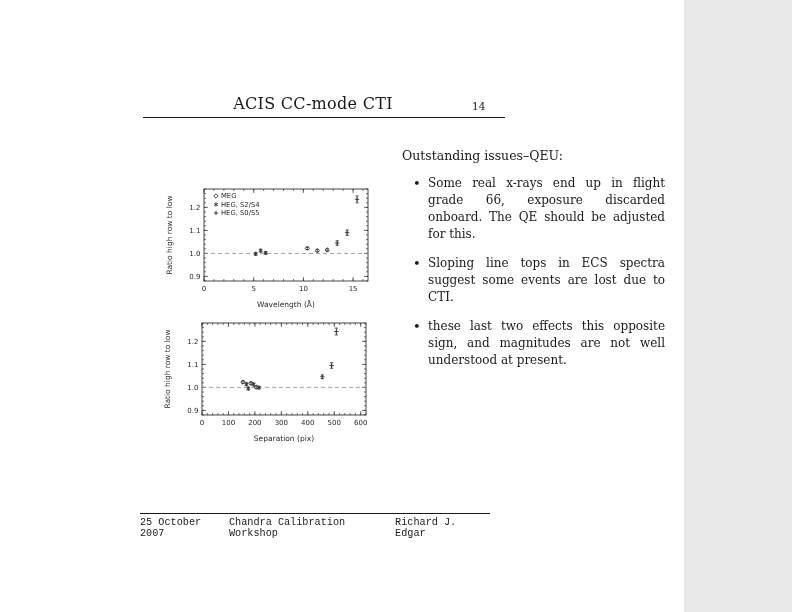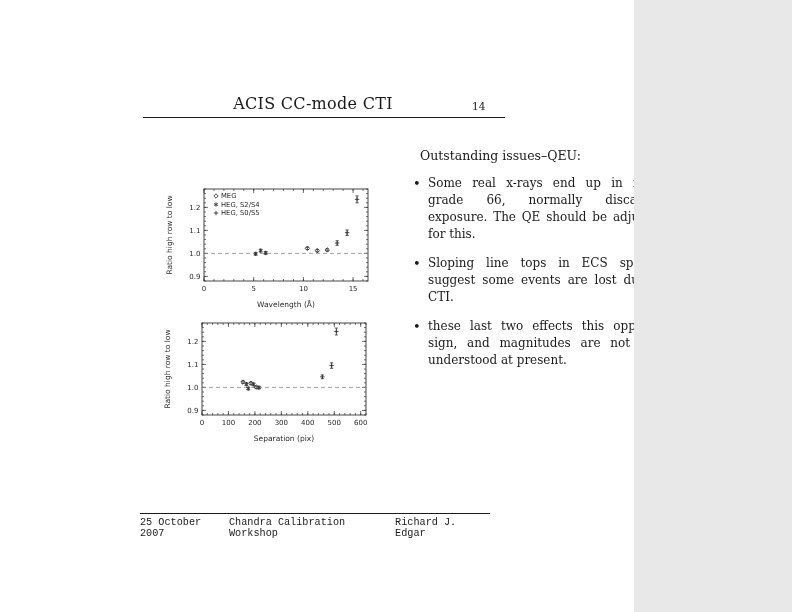--- a/index.html
+++ b/index.html
@@ -1,33 +1,33 @@
 <!DOCTYPE html>
 <html><head>
 <meta charset="utf-8">
 <style>
   html,body{margin:0;padding:0;background:#e8e8e8;}
   .slide{
-    position:relative;width:634px;height:612px;background:#ffffff;
+    position:relative;width:684px;height:612px;background:#ffffff;
     font-family:"DejaVu Serif", serif;color:#1a1a1a;overflow:hidden;
   }
   
   .title{
     position:absolute;left:143px;top:94px;width:340px;text-align:center;
     font-size:16px;letter-spacing:.3px;
   }
   .pagenum{position:absolute;left:472px;top:100px;font-size:10.5px;}
   .rule{position:absolute;left:143px;top:117px;width:362px;border-top:1.4px solid #1a1a1a;}
   
   .chart{position:absolute;}
   .chart1{left:163px;top:183px;}
   .chart2{left:161px;top:317px;}
   
   .rightcol{position:absolute;left:402px;top:148px;width:264px;}
-  .heading{font-size:12.5px;margin:0 0 4px 18px;}
+  .heading{font-size:12.5px;margin:0 0 4px 0;}
   ul.bullets{margin:0;padding:0 0 0 26px;list-style:none;}
   ul.bullets li{
     position:relative;font-size:12px;line-height:17px;text-align:justify;
     margin-top:12px;width:237px;
   }
   ul.bullets li::before{
     content:"\2022";position:absolute;left:-15px;top:0;font-size:13px;
   }
   
   .footer-rule{position:absolute;left:140px;top:513px;width:350px;border-top:1.2px solid #1a1a1a;}
@@ -403,21 +403,21 @@
         <line x1="173.7741935483871" y1="11.060000000000004" x2="176.9741935483871" y2="11.060000000000004" stroke="#333" stroke-width="0.8"></line>
         <line x1="173.7741935483871" y1="17.959999999999958" x2="176.9741935483871" y2="17.959999999999958" stroke="#333" stroke-width="0.8"></line>
         <line stroke="#333" stroke-width="0.9" fill="none" x1="173.1741935483871" y1="14.509999999999982" x2="177.5741935483871" y2="14.509999999999982"></line>
         <line stroke="#333" stroke-width="0.9" fill="none" x1="175.3741935483871" y1="12.309999999999981" x2="175.3741935483871" y2="16.709999999999983"></line>
       </svg>
   </div>
 
   <div class="rightcol">
     <div class="heading">Outstanding issues–QEU:</div>
     <ul class="bullets">
-      <li>Some real x-rays end up in flight grade 66, normally discarded exposure. The QE should be adjusted for this.</li>
+      <li>Some real x-rays end up in flight grade 66, exposure discarded onboard. The QE should be adjusted for this.</li>
       <li>Sloping line tops in ECS spectra suggest some events are lost due to CTI.</li>
       <li>these last two effects this opposite sign, and magnitudes are not well understood at present.</li>
     </ul>
   </div>
 
   <div class="footer-rule"></div>
   <div class="footer">
     <span>25 October 2007</span>
     <span>Chandra Calibration Workshop</span>
     <span>Richard J. Edgar</span>

